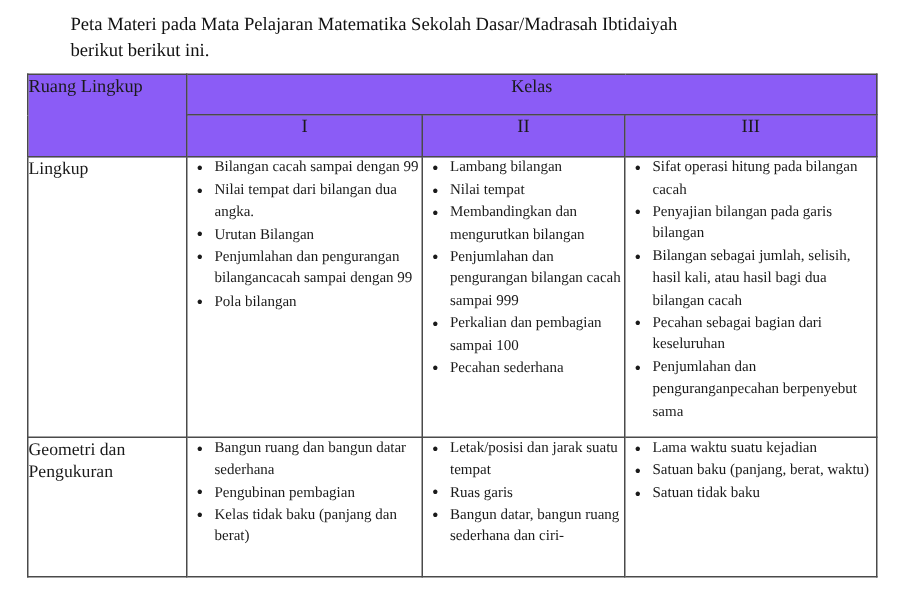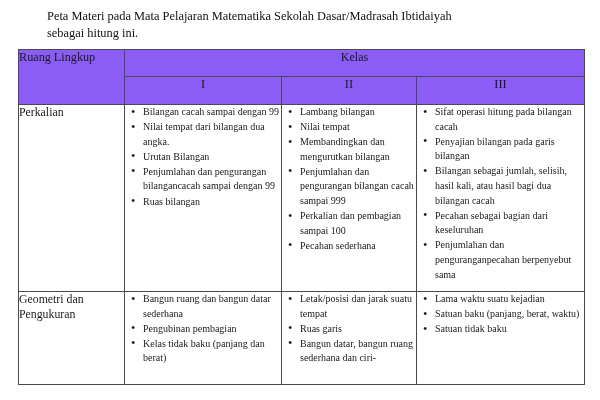--- a/index.html
+++ b/index.html
@@ -121,21 +121,21 @@
   .row-geometri .list-cell { height: 92px; }
   .row-geometri .scope-cell { height: 92px; }
 </style>
 </head>
 <body>
 
 <div class="page">
 
   <div class="intro">
     <span>Peta Materi pada Mata Pelajaran Matematika Sekolah Dasar/Madrasah Ibtidaiyah</span>
-    <div class="line2">sebagai hitung ini.</div>
+    <div class="line2">berikut berikut ini.</div>
   </div>
 
   <table class="matrix-table">
     <colgroup>
       <col class="col-scope">
       <col class="col-one">
       <col class="col-two">
       <col class="col-three">
     </colgroup>
     <thead>
@@ -144,28 +144,28 @@
         <td class="kelas-head" colspan="3">Kelas</td>
       </tr>
       <tr>
         <td class="grade-head">I</td>
         <td class="grade-head">II</td>
         <td class="grade-head">III</td>
       </tr>
     </thead>
     <tbody>
       <tr class="row-bilangan">
-        <td class="scope-cell">Perkalian</td>
+        <td class="scope-cell">Lingkup</td>
         <td class="list-cell">
           <ul class="items">
               <li>Bilangan cacah sampai dengan 99</li>
               <li>Nilai tempat dari bilangan dua angka.</li>
               <li>Urutan Bilangan</li>
               <li>Penjumlahan dan pengurangan bilangancacah sampai dengan 99</li>
-              <li>Ruas bilangan</li>
+              <li>Pola bilangan</li>
             </ul>
         </td>
         <td class="list-cell">
           <ul class="items">
               <li>Lambang bilangan</li>
               <li>Nilai tempat</li>
               <li>Membandingkan dan mengurutkan bilangan</li>
               <li>Penjumlahan dan pengurangan bilangan cacah sampai 999</li>
               <li>Perkalian dan pembagian sampai 100</li>
               <li>Pecahan sederhana</li>

